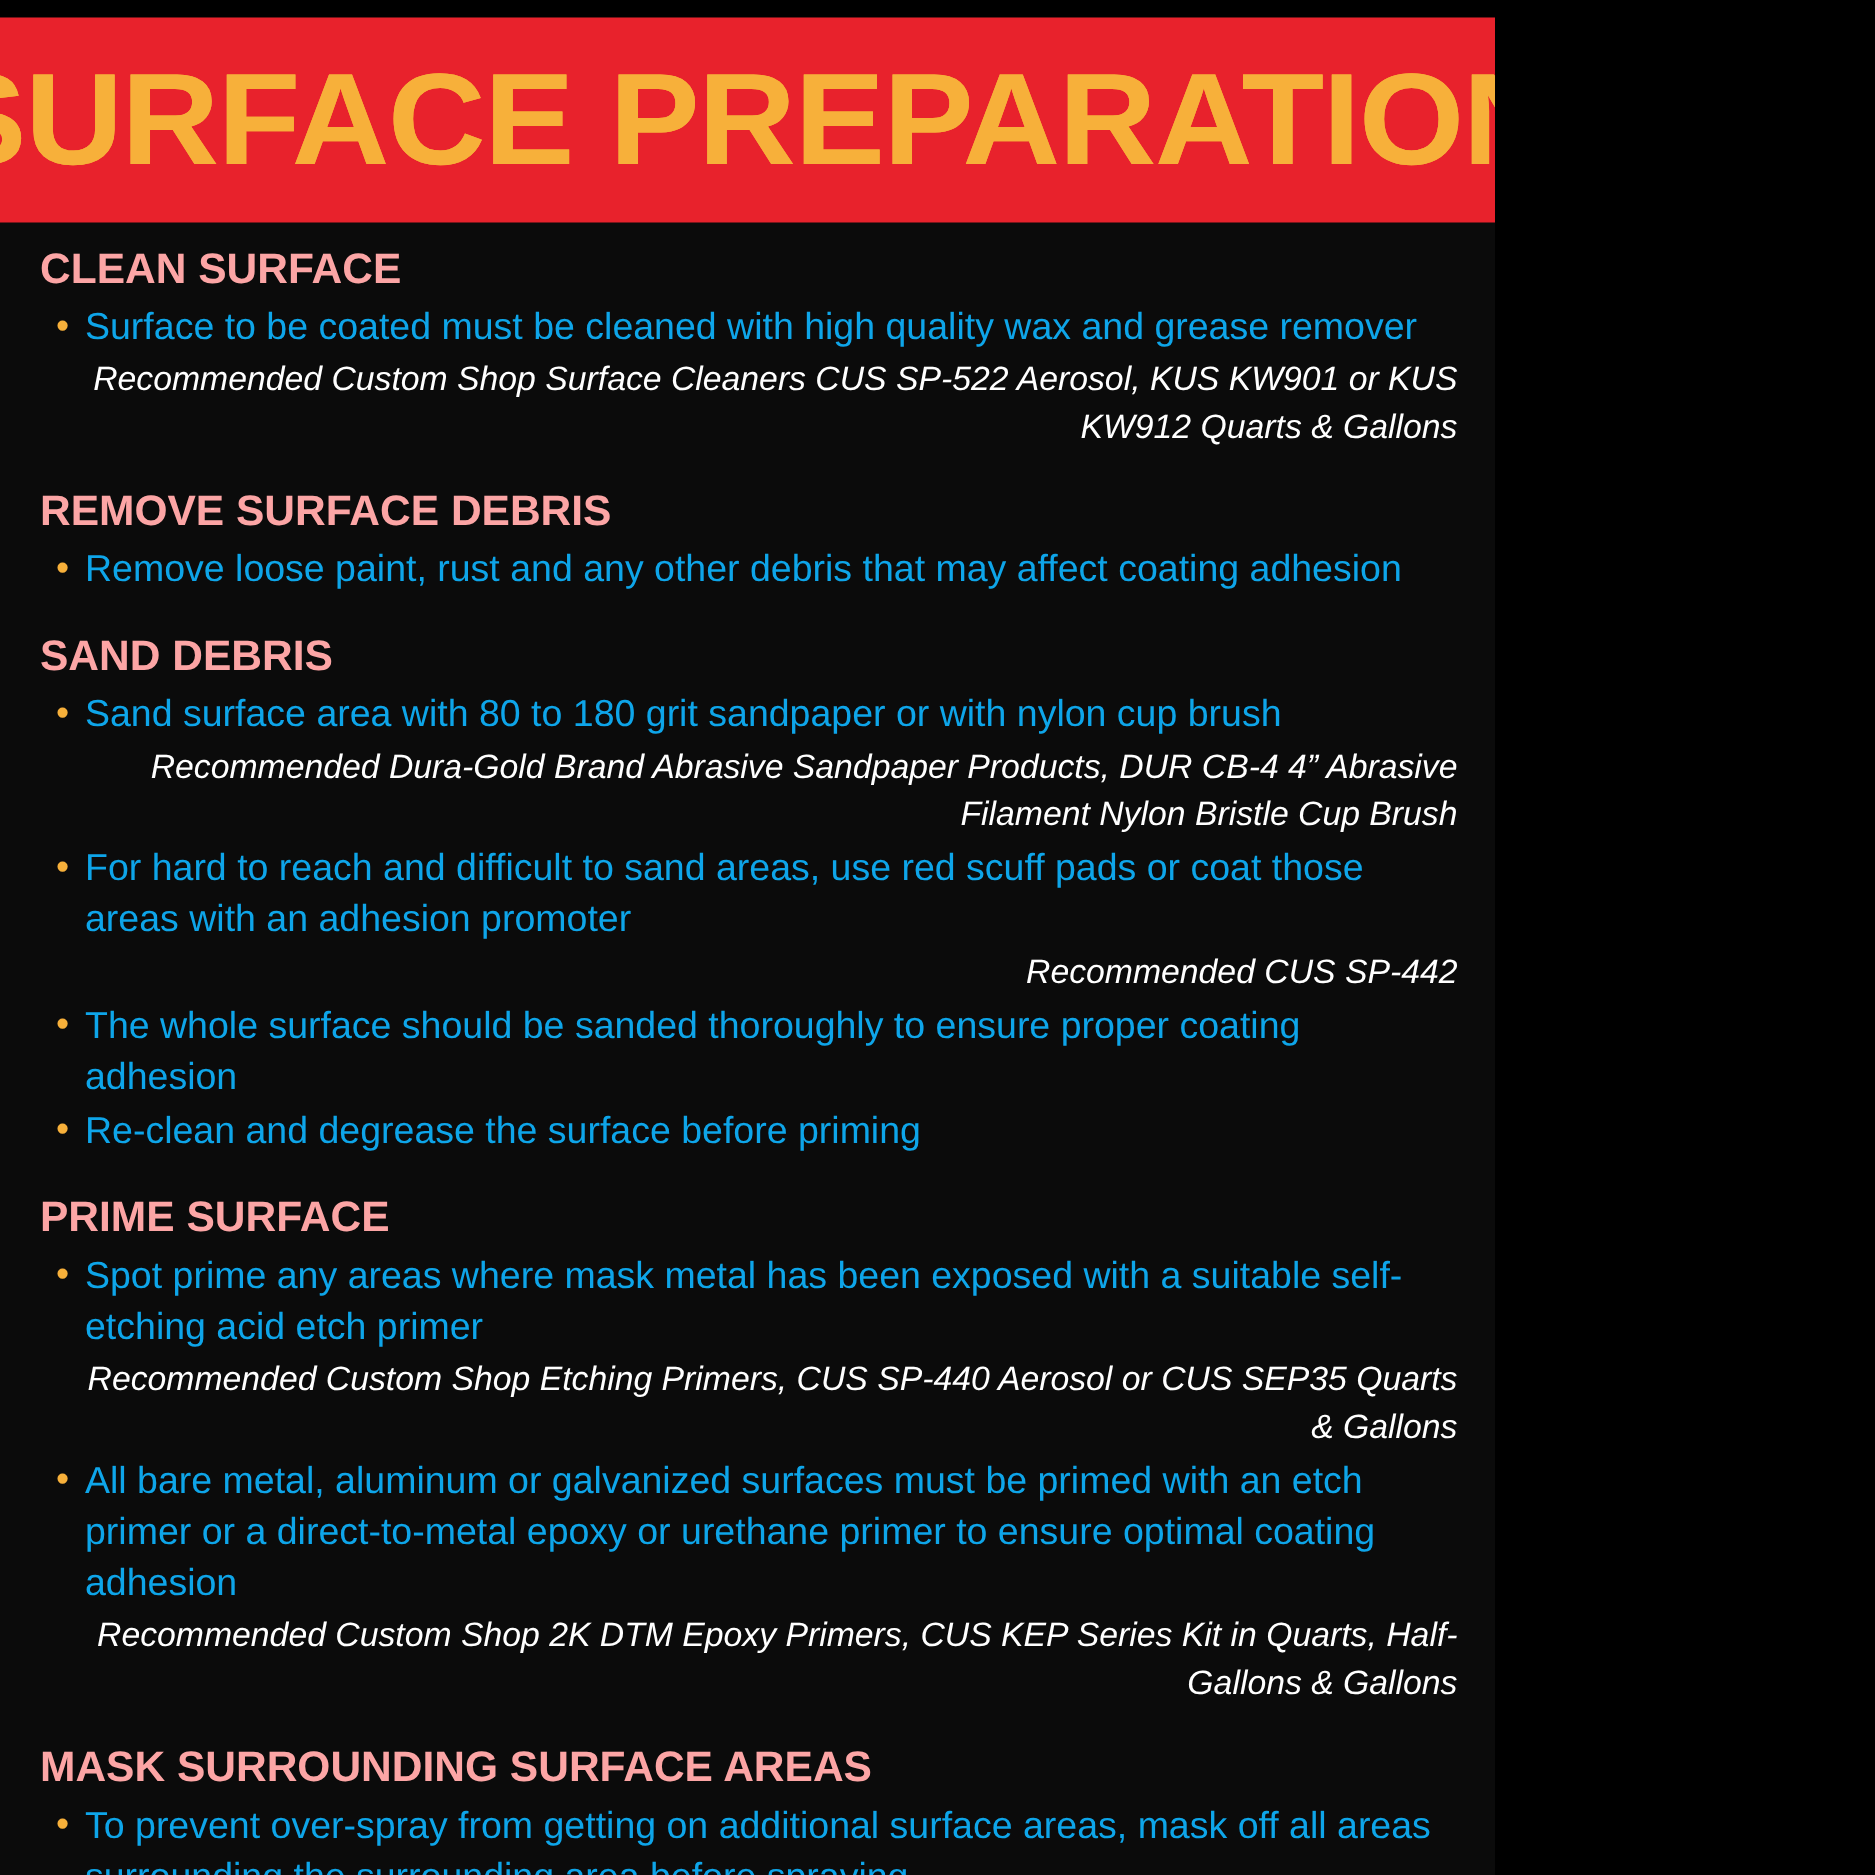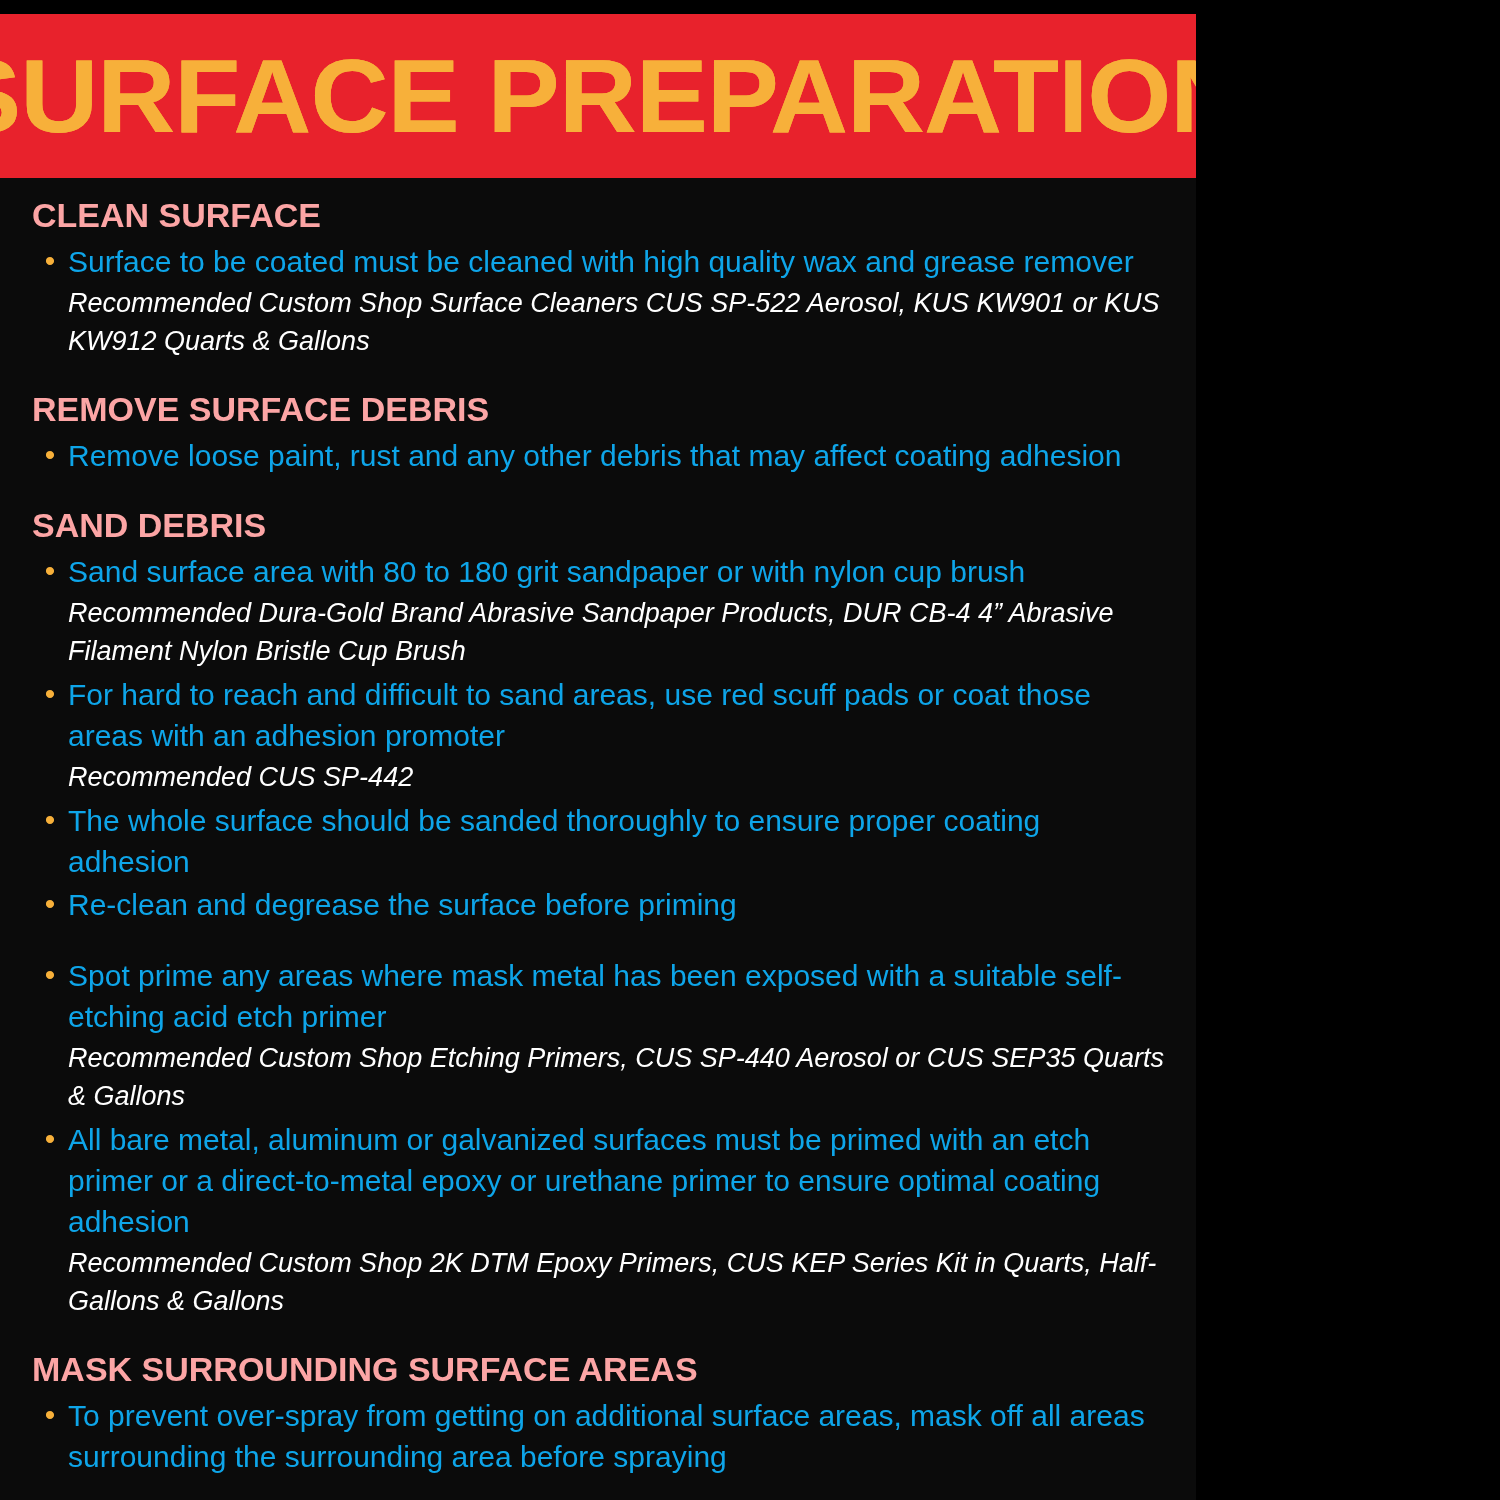--- a/index.html
+++ b/index.html
@@ -79,20 +79,21 @@
     font-size: 30px;
     line-height: 41px;
     flex: 1;
   }
   .note {
     color: #ffffff;
     font-style: italic;
     font-size: 27px;
     line-height: 38px;
     margin: 0 0 4px 36px;
+    text-align: right;
   }
 </style>
 </head>
 <body>
 
 <div class="page">
   <div class="top-gap"></div>
 
   <div class="banner">
     <div class="banner-title">SURFACE PREPARATION</div>
@@ -137,20 +138,21 @@
         <div class="bullet-text">The whole surface should be sanded thoroughly to ensure proper coating adhesion</div>
       </div>
 
       <div class="bullet-row">
         <div class="bullet-dot">•</div>
         <div class="bullet-text">Re-clean and degrease the surface before priming</div>
       </div>
     </div>
 
     <div class="section">
+      <div class="section-title">PRIME SURFACE</div>
 
       <div class="bullet-row">
         <div class="bullet-dot">•</div>
         <div class="bullet-text">Spot prime any areas where mask metal has been exposed with a suitable self-etching acid etch primer</div>
       </div>
       <div class="note">Recommended Custom Shop Etching Primers, CUS SP-440 Aerosol or CUS SEP35 Quarts &amp; Gallons</div>
 
       <div class="bullet-row">
         <div class="bullet-dot">•</div>
         <div class="bullet-text">All bare metal, aluminum or galvanized surfaces must be primed with an etch primer or a direct-to-metal epoxy or urethane primer to ensure optimal coating adhesion</div>

